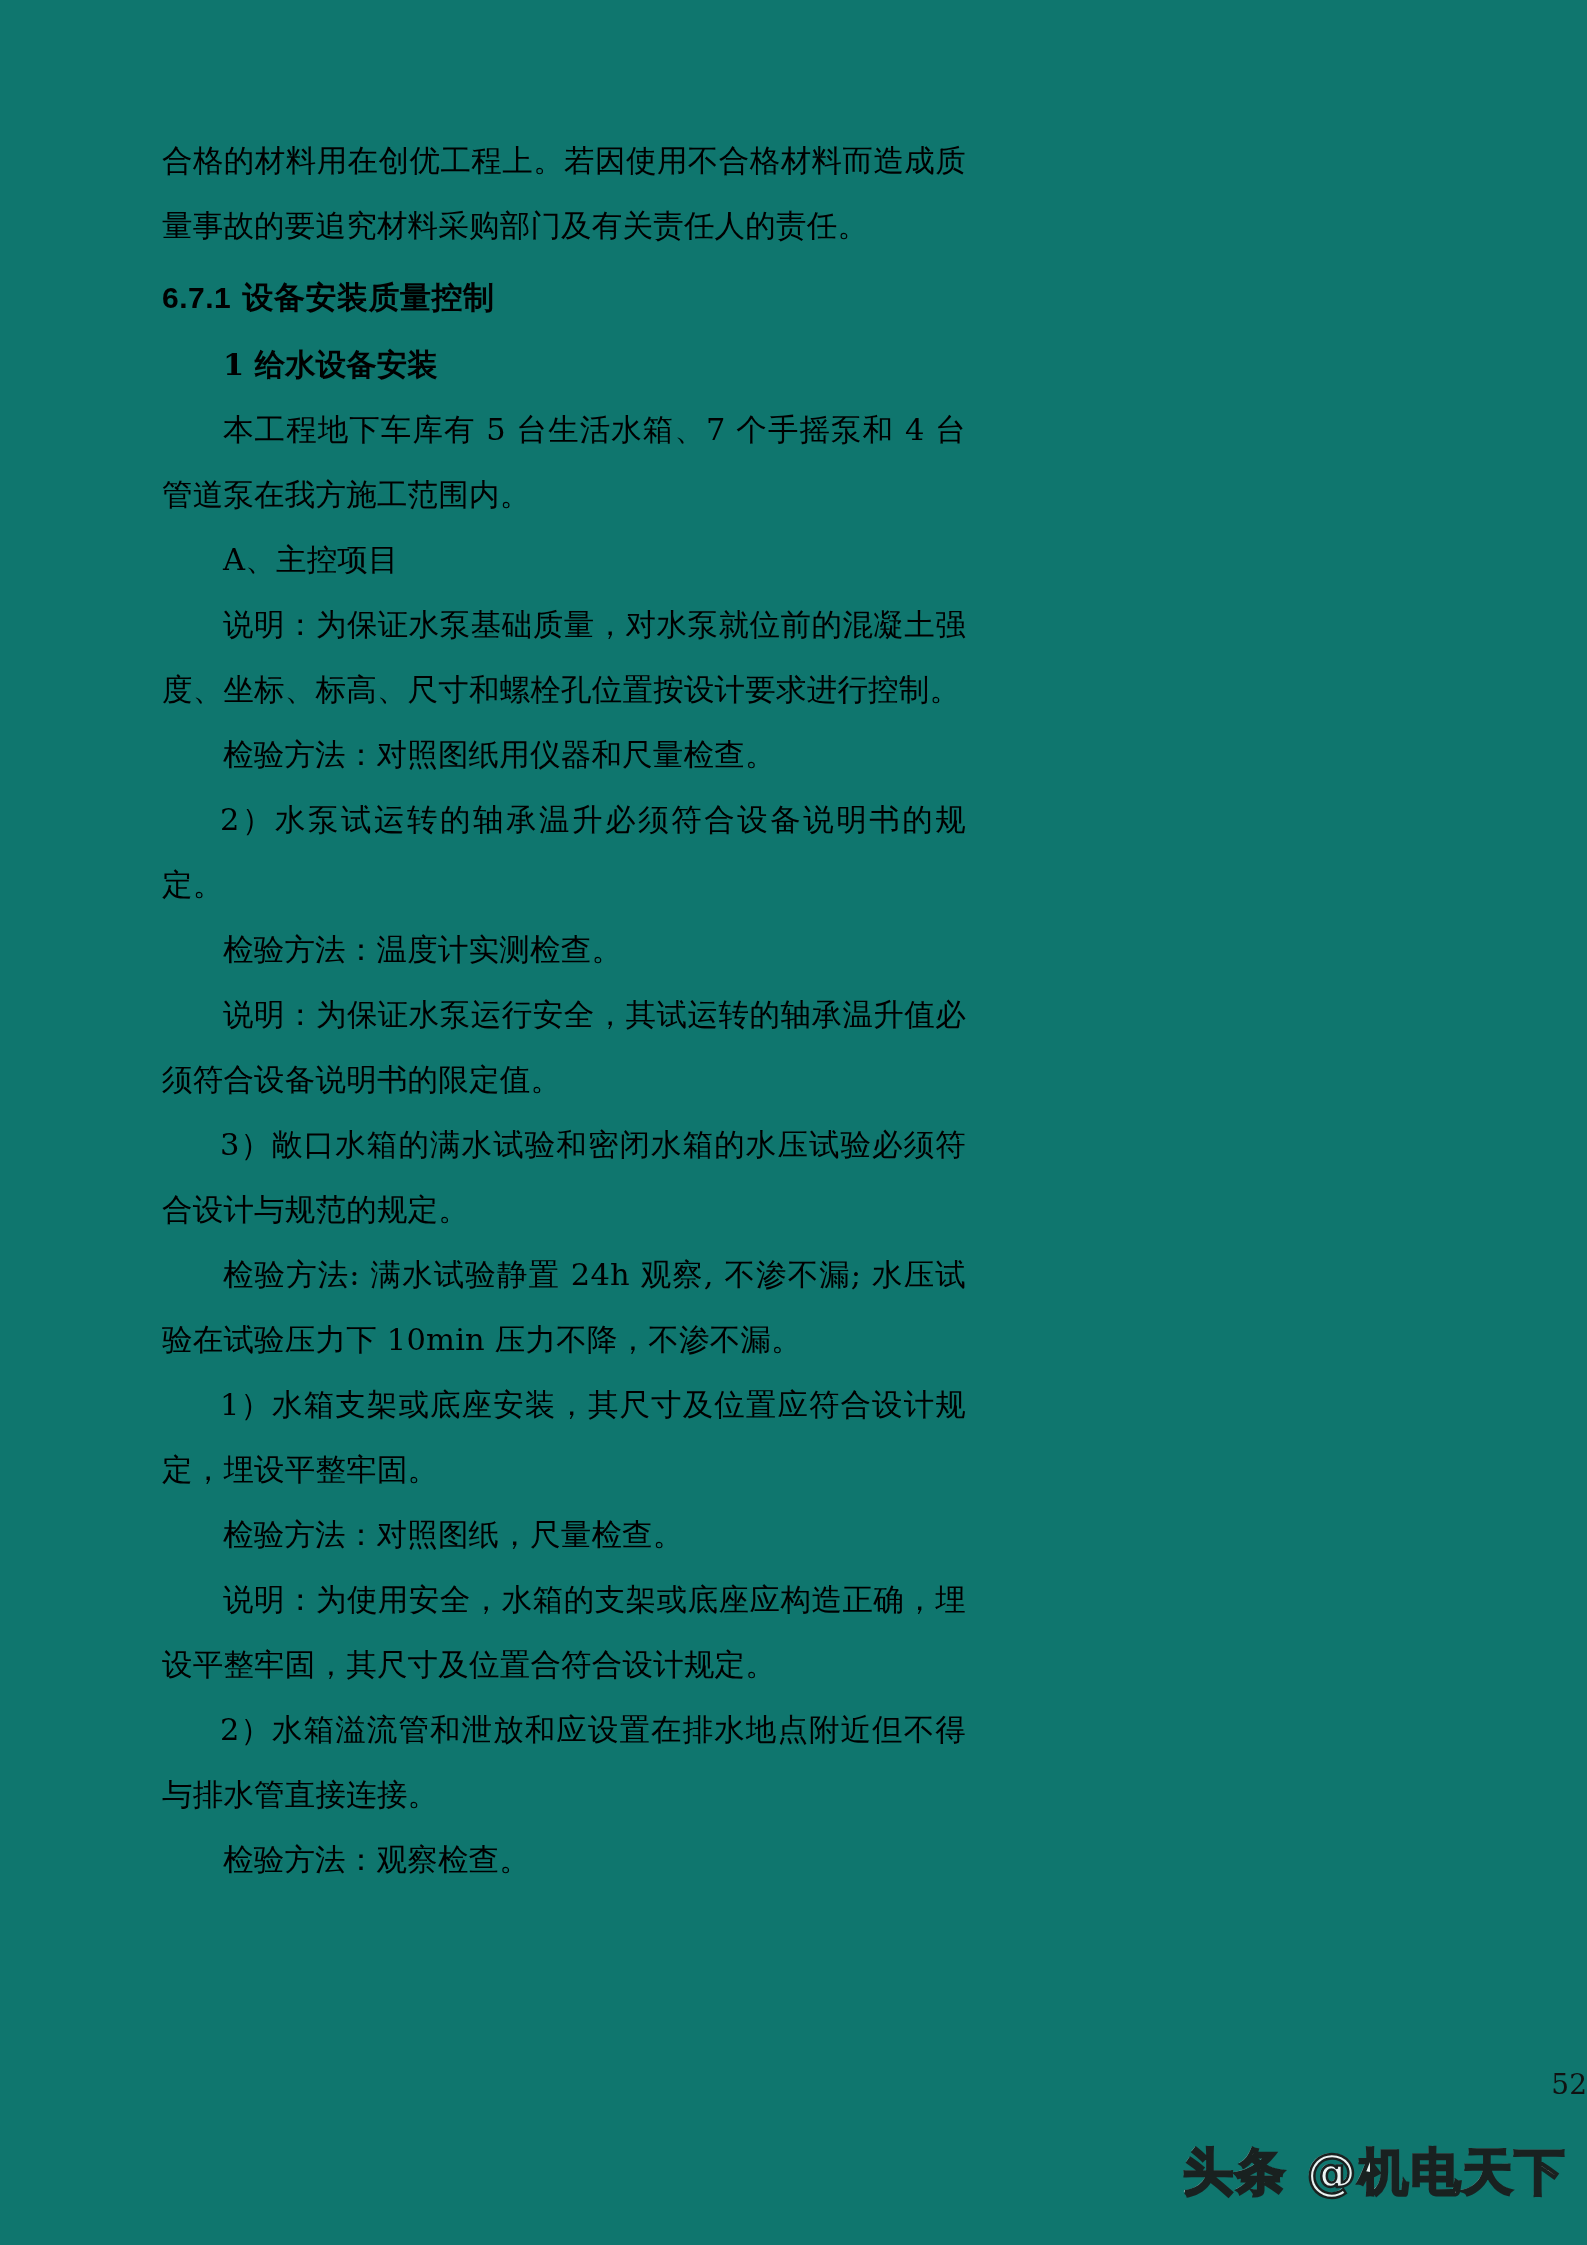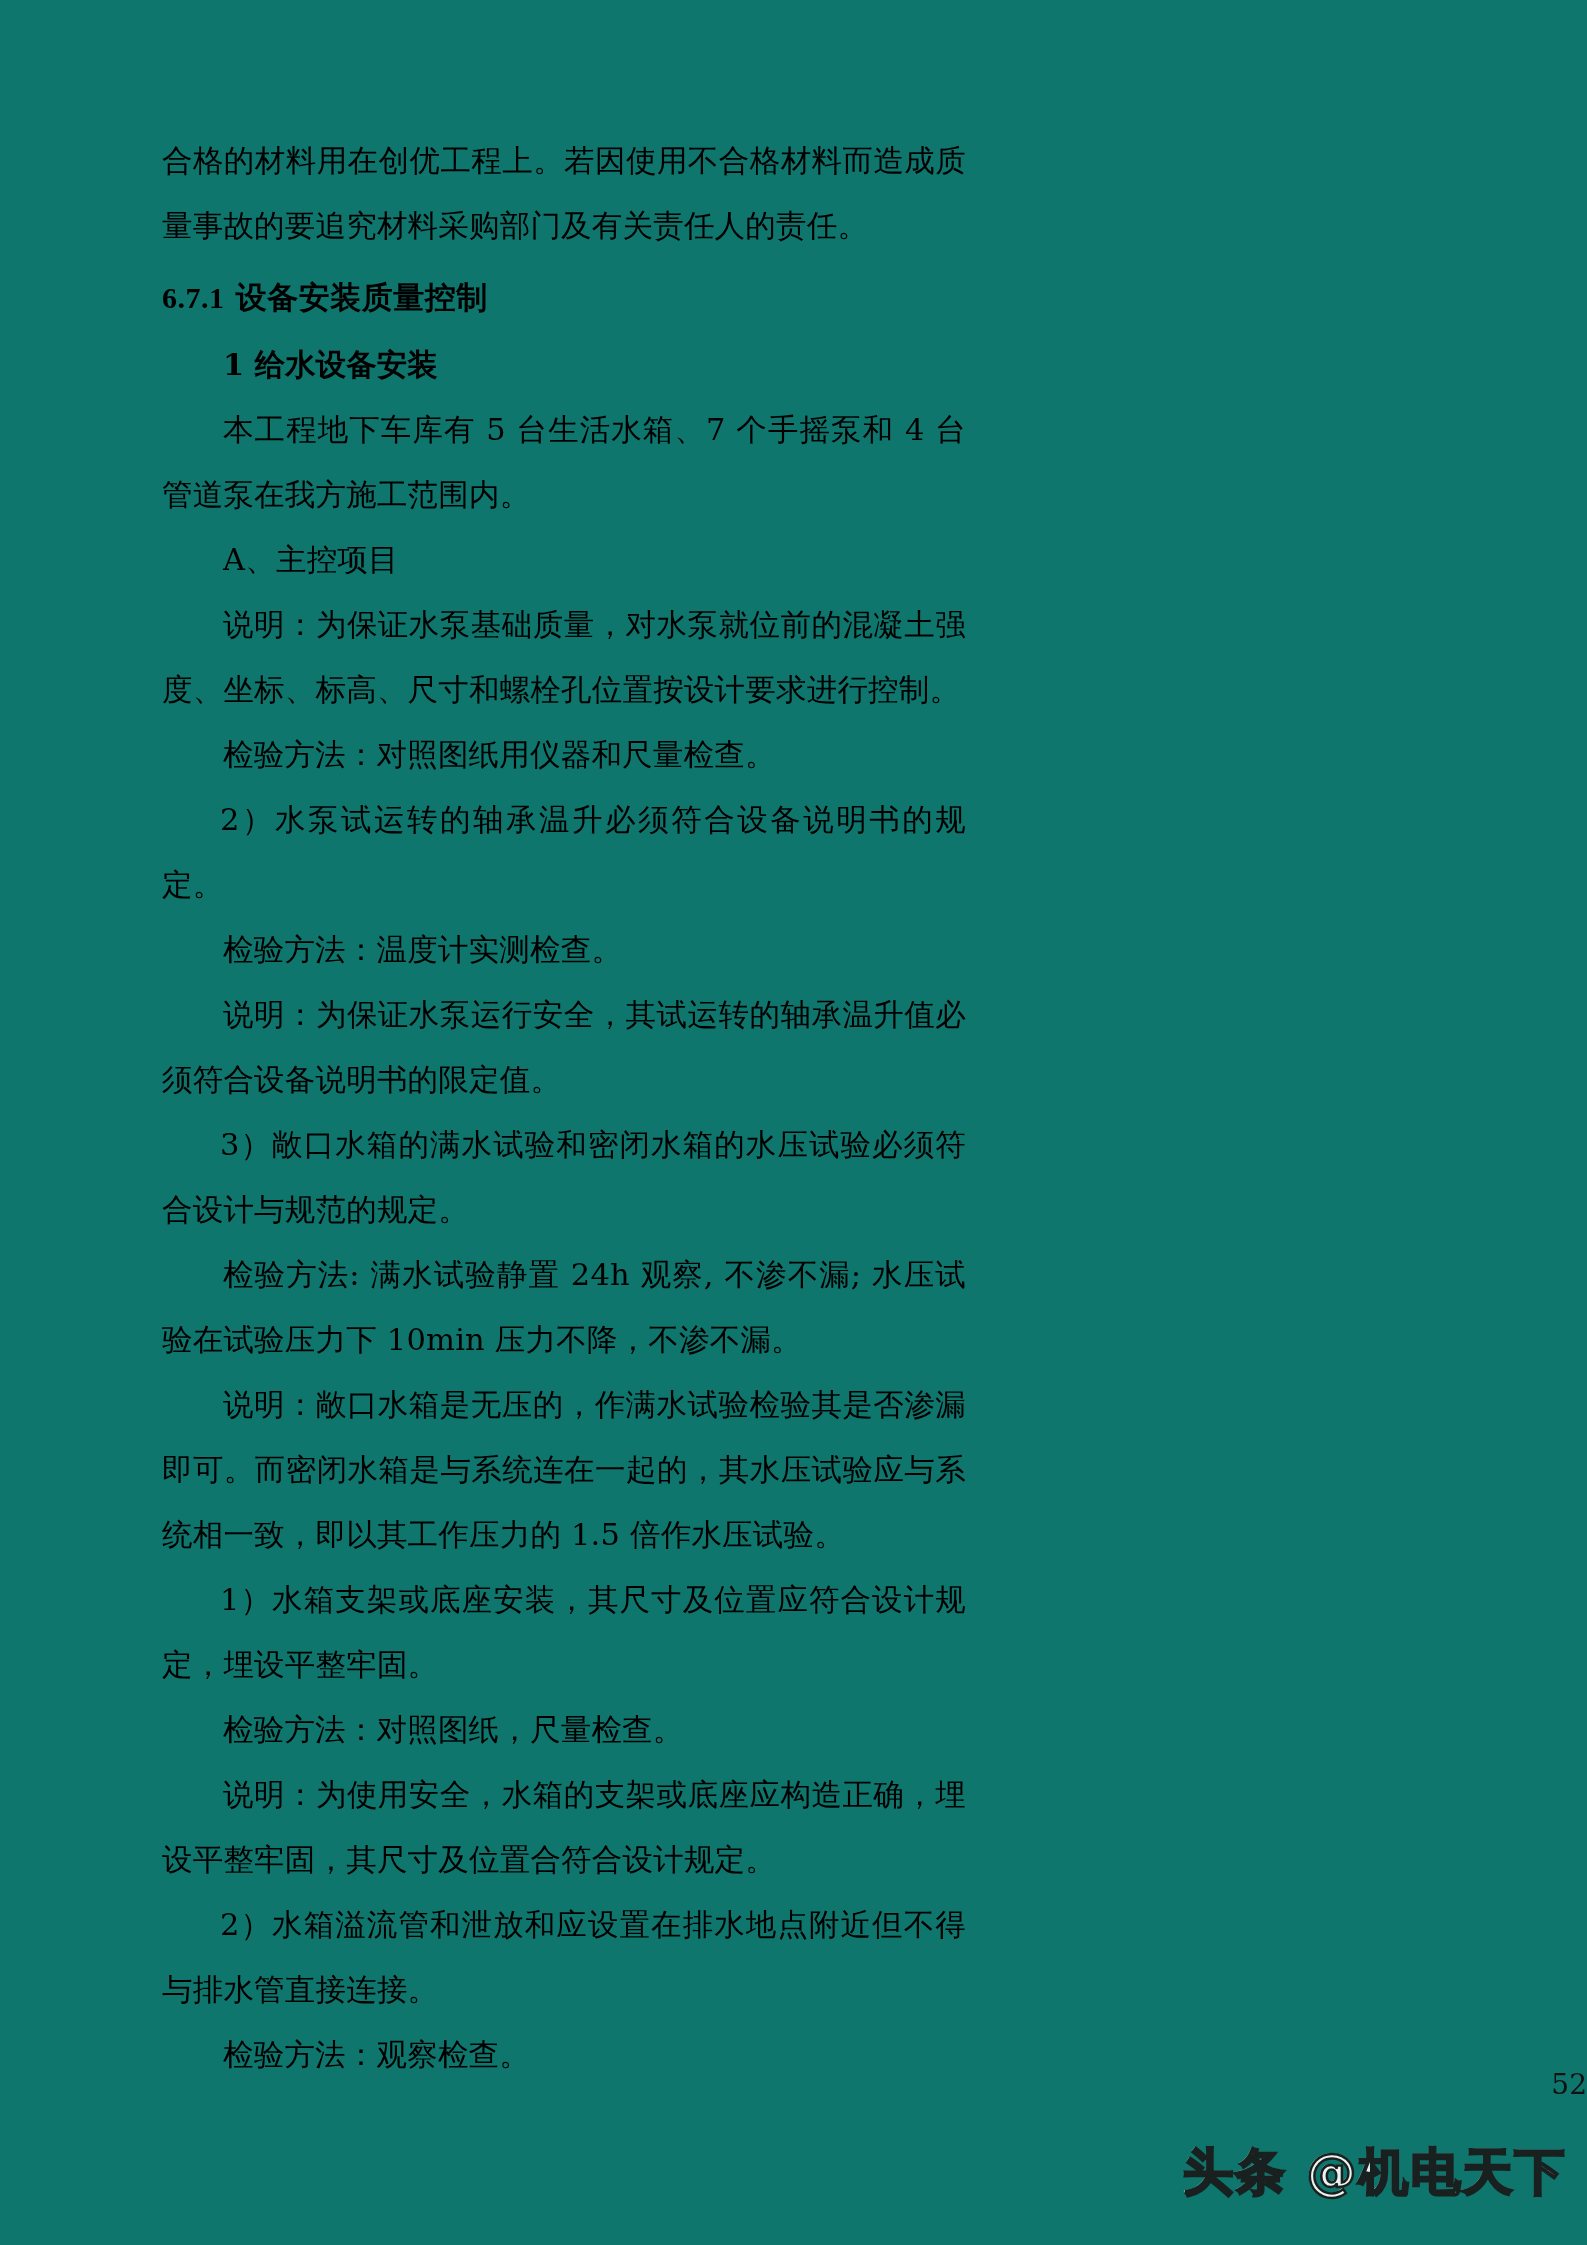--- a/index.html
+++ b/index.html
@@ -57,21 +57,21 @@
 
   .heading {
     font-size: 31px;
     line-height: 66px;
     font-weight: bold;
     margin: 6px 0 0 0;
     text-indent: 0;
     letter-spacing: 0.5px;
   }
   .heading .num {
-    font-family: Liberation Serif, serif;
+    font-family: Liberation Sans, sans-serif;
     font-weight: bold;
     font-size: 30px;
     letter-spacing: 0.5px;
   }
   .subheading {
     font-size: 30.5px;
     line-height: 66px;
     font-weight: bold;
     text-indent: 61px;
     margin: 0;
@@ -131,21 +131,20 @@
     <p class="para indent-1">2）水泵试运转的轴承温升必须符合设备说明书的规定。</p>
 
     <p class="para indent">检验方法：温度计实测检查。</p>
 
     <p class="para indent">说明：为保证水泵运行安全，其试运转的轴承温升值必须符合设备说明书的限定值。</p>
 
     <p class="para indent-1">3）敞口水箱的满水试验和密闭水箱的水压试验必须符合设计与规范的规定。</p>
 
     <p class="para indent">检验方法: 满水试验静置 24h 观察, 不渗不漏; 水压试验在试验压力下 10min 压力不降，不渗不漏。</p>
 
-    <p class="para indent">说明：敞口水箱是无压的，作满水试验检验其是否渗漏即可。而密闭水箱是与系统连在一起的，其水压试验应与系统相一致，即以其工作压力的 1.5 倍作水压试验。</p>
 
 
     <p class="para indent-1">1）水箱支架或底座安装，其尺寸及位置应符合设计规定，埋设平整牢固。</p>
 
     <p class="para indent">检验方法：对照图纸，尺量检查。</p>
 
     <p class="para indent">说明：为使用安全，水箱的支架或底座应构造正确，埋设平整牢固，其尺寸及位置合符合设计规定。</p>
 
     <p class="para indent-1">2）水箱溢流管和泄放和应设置在排水地点附近但不得与排水管直接连接。</p>
 

